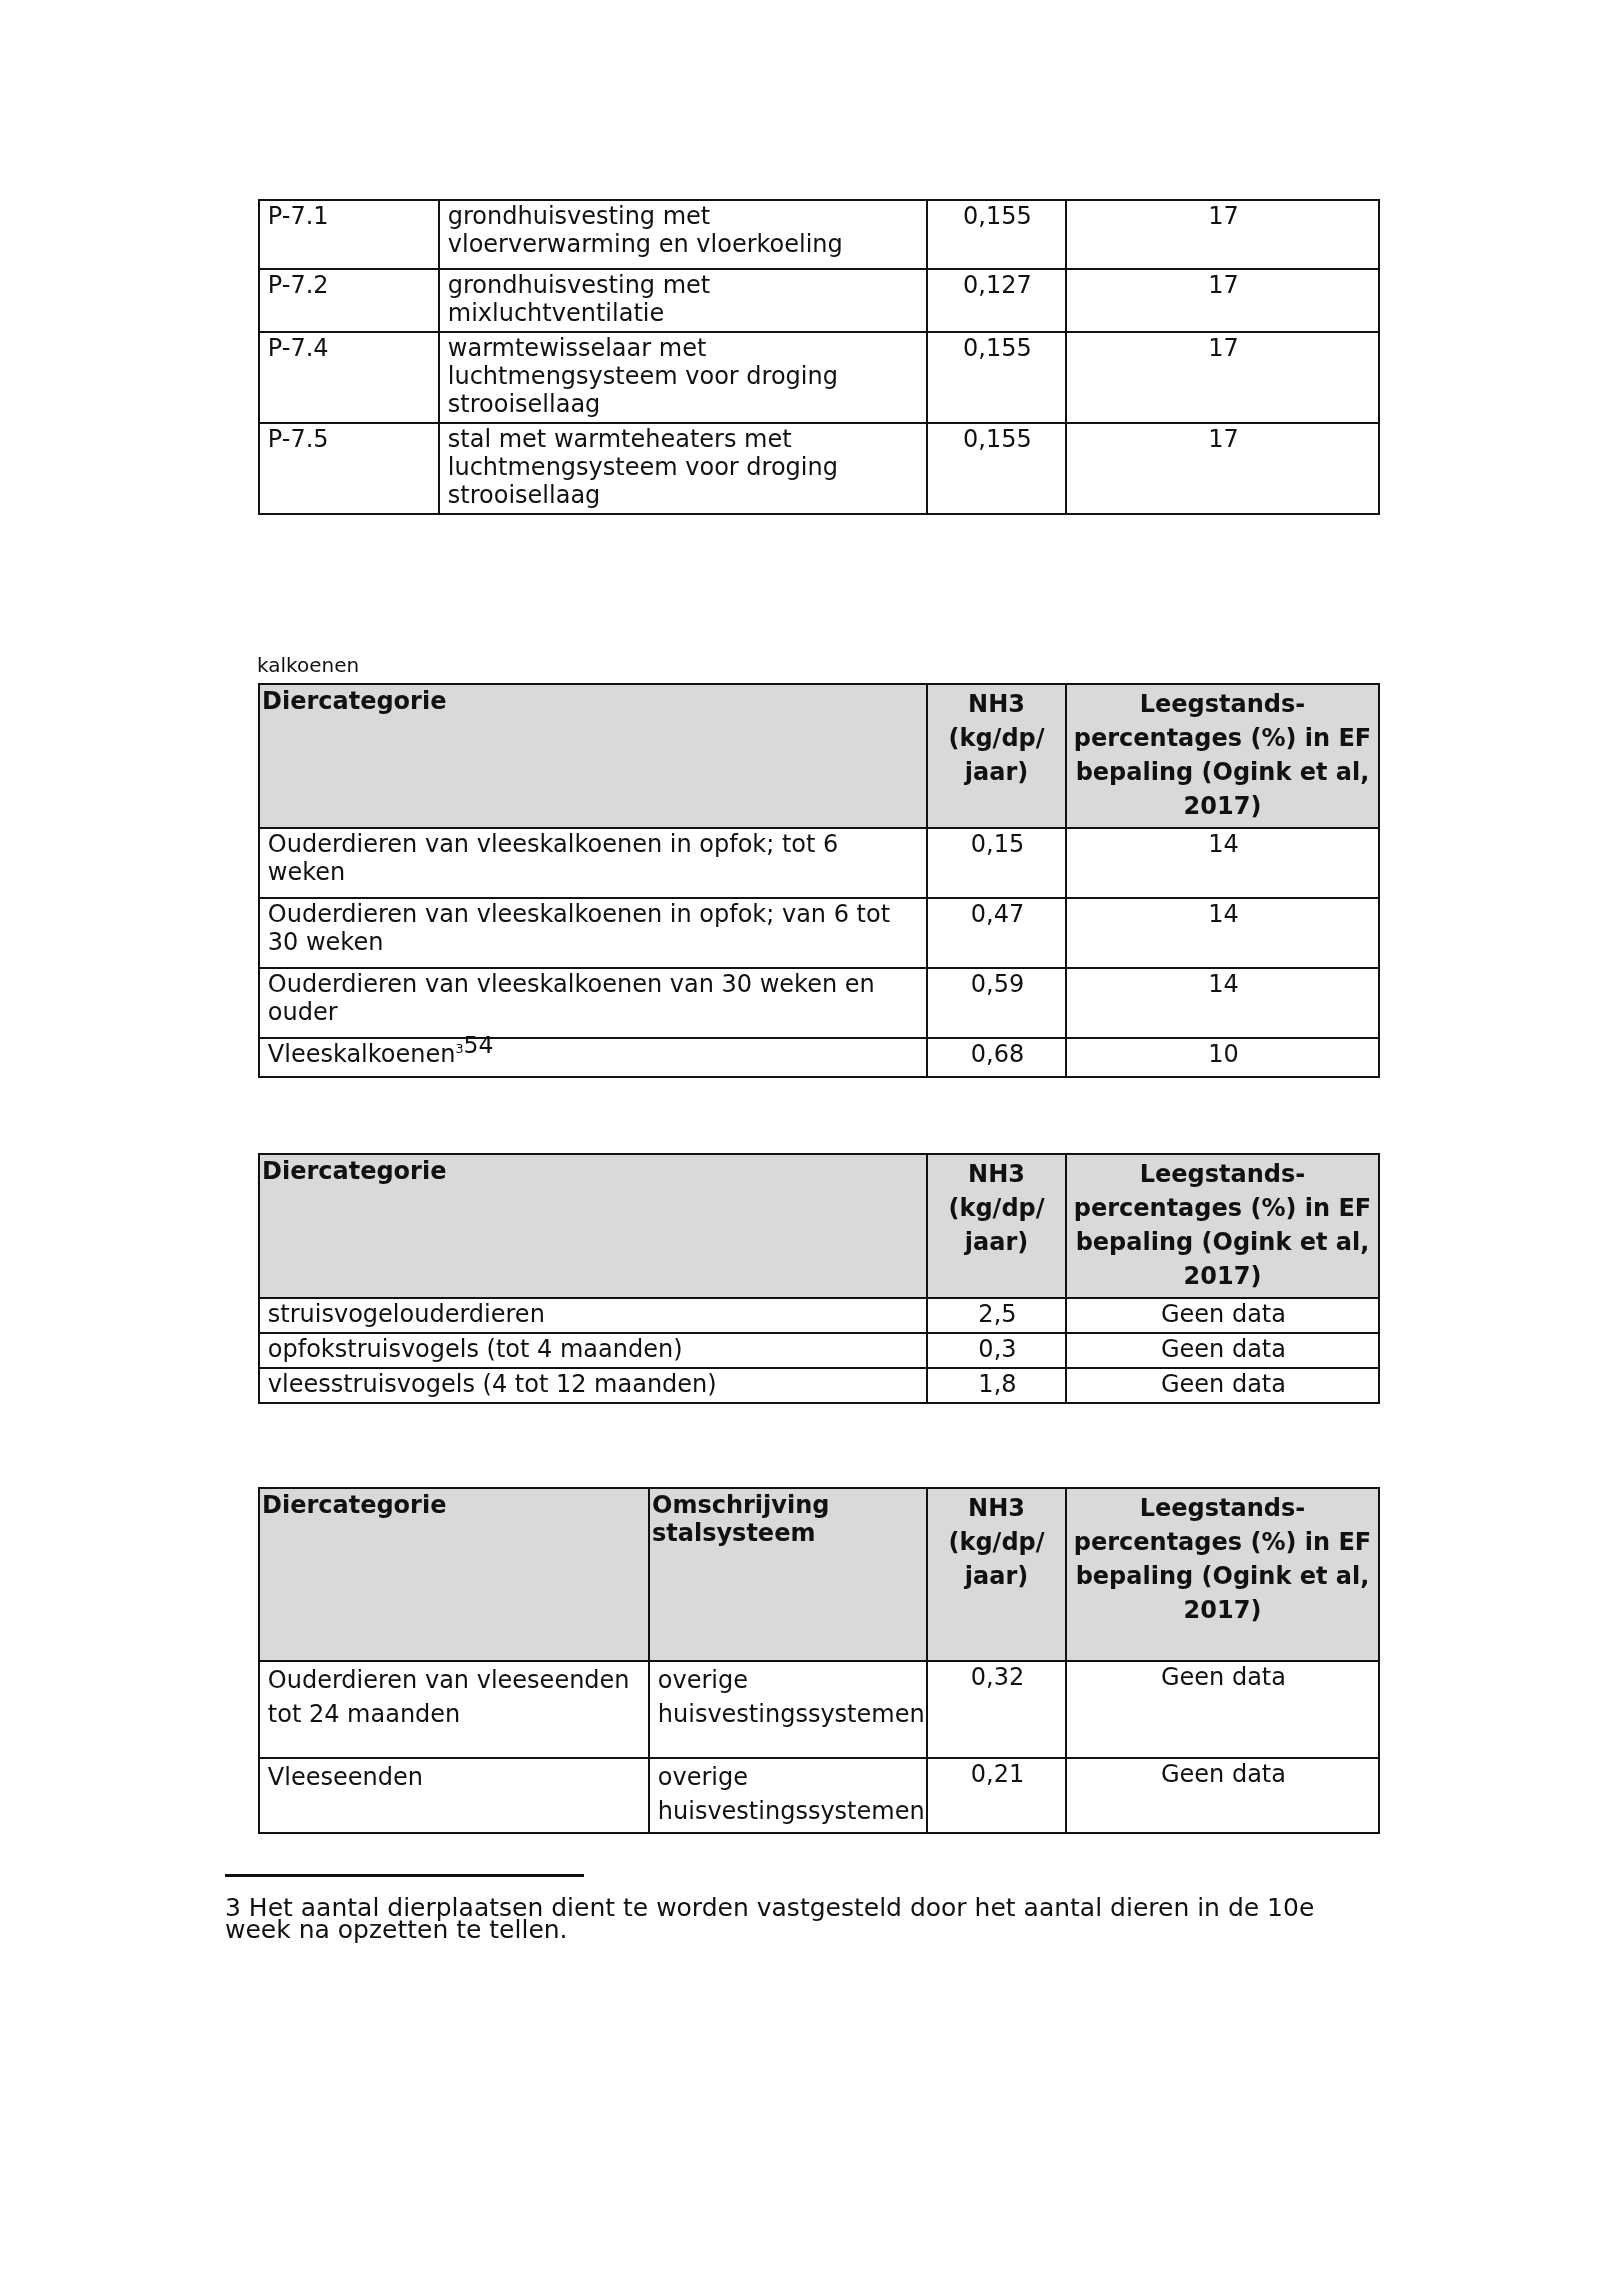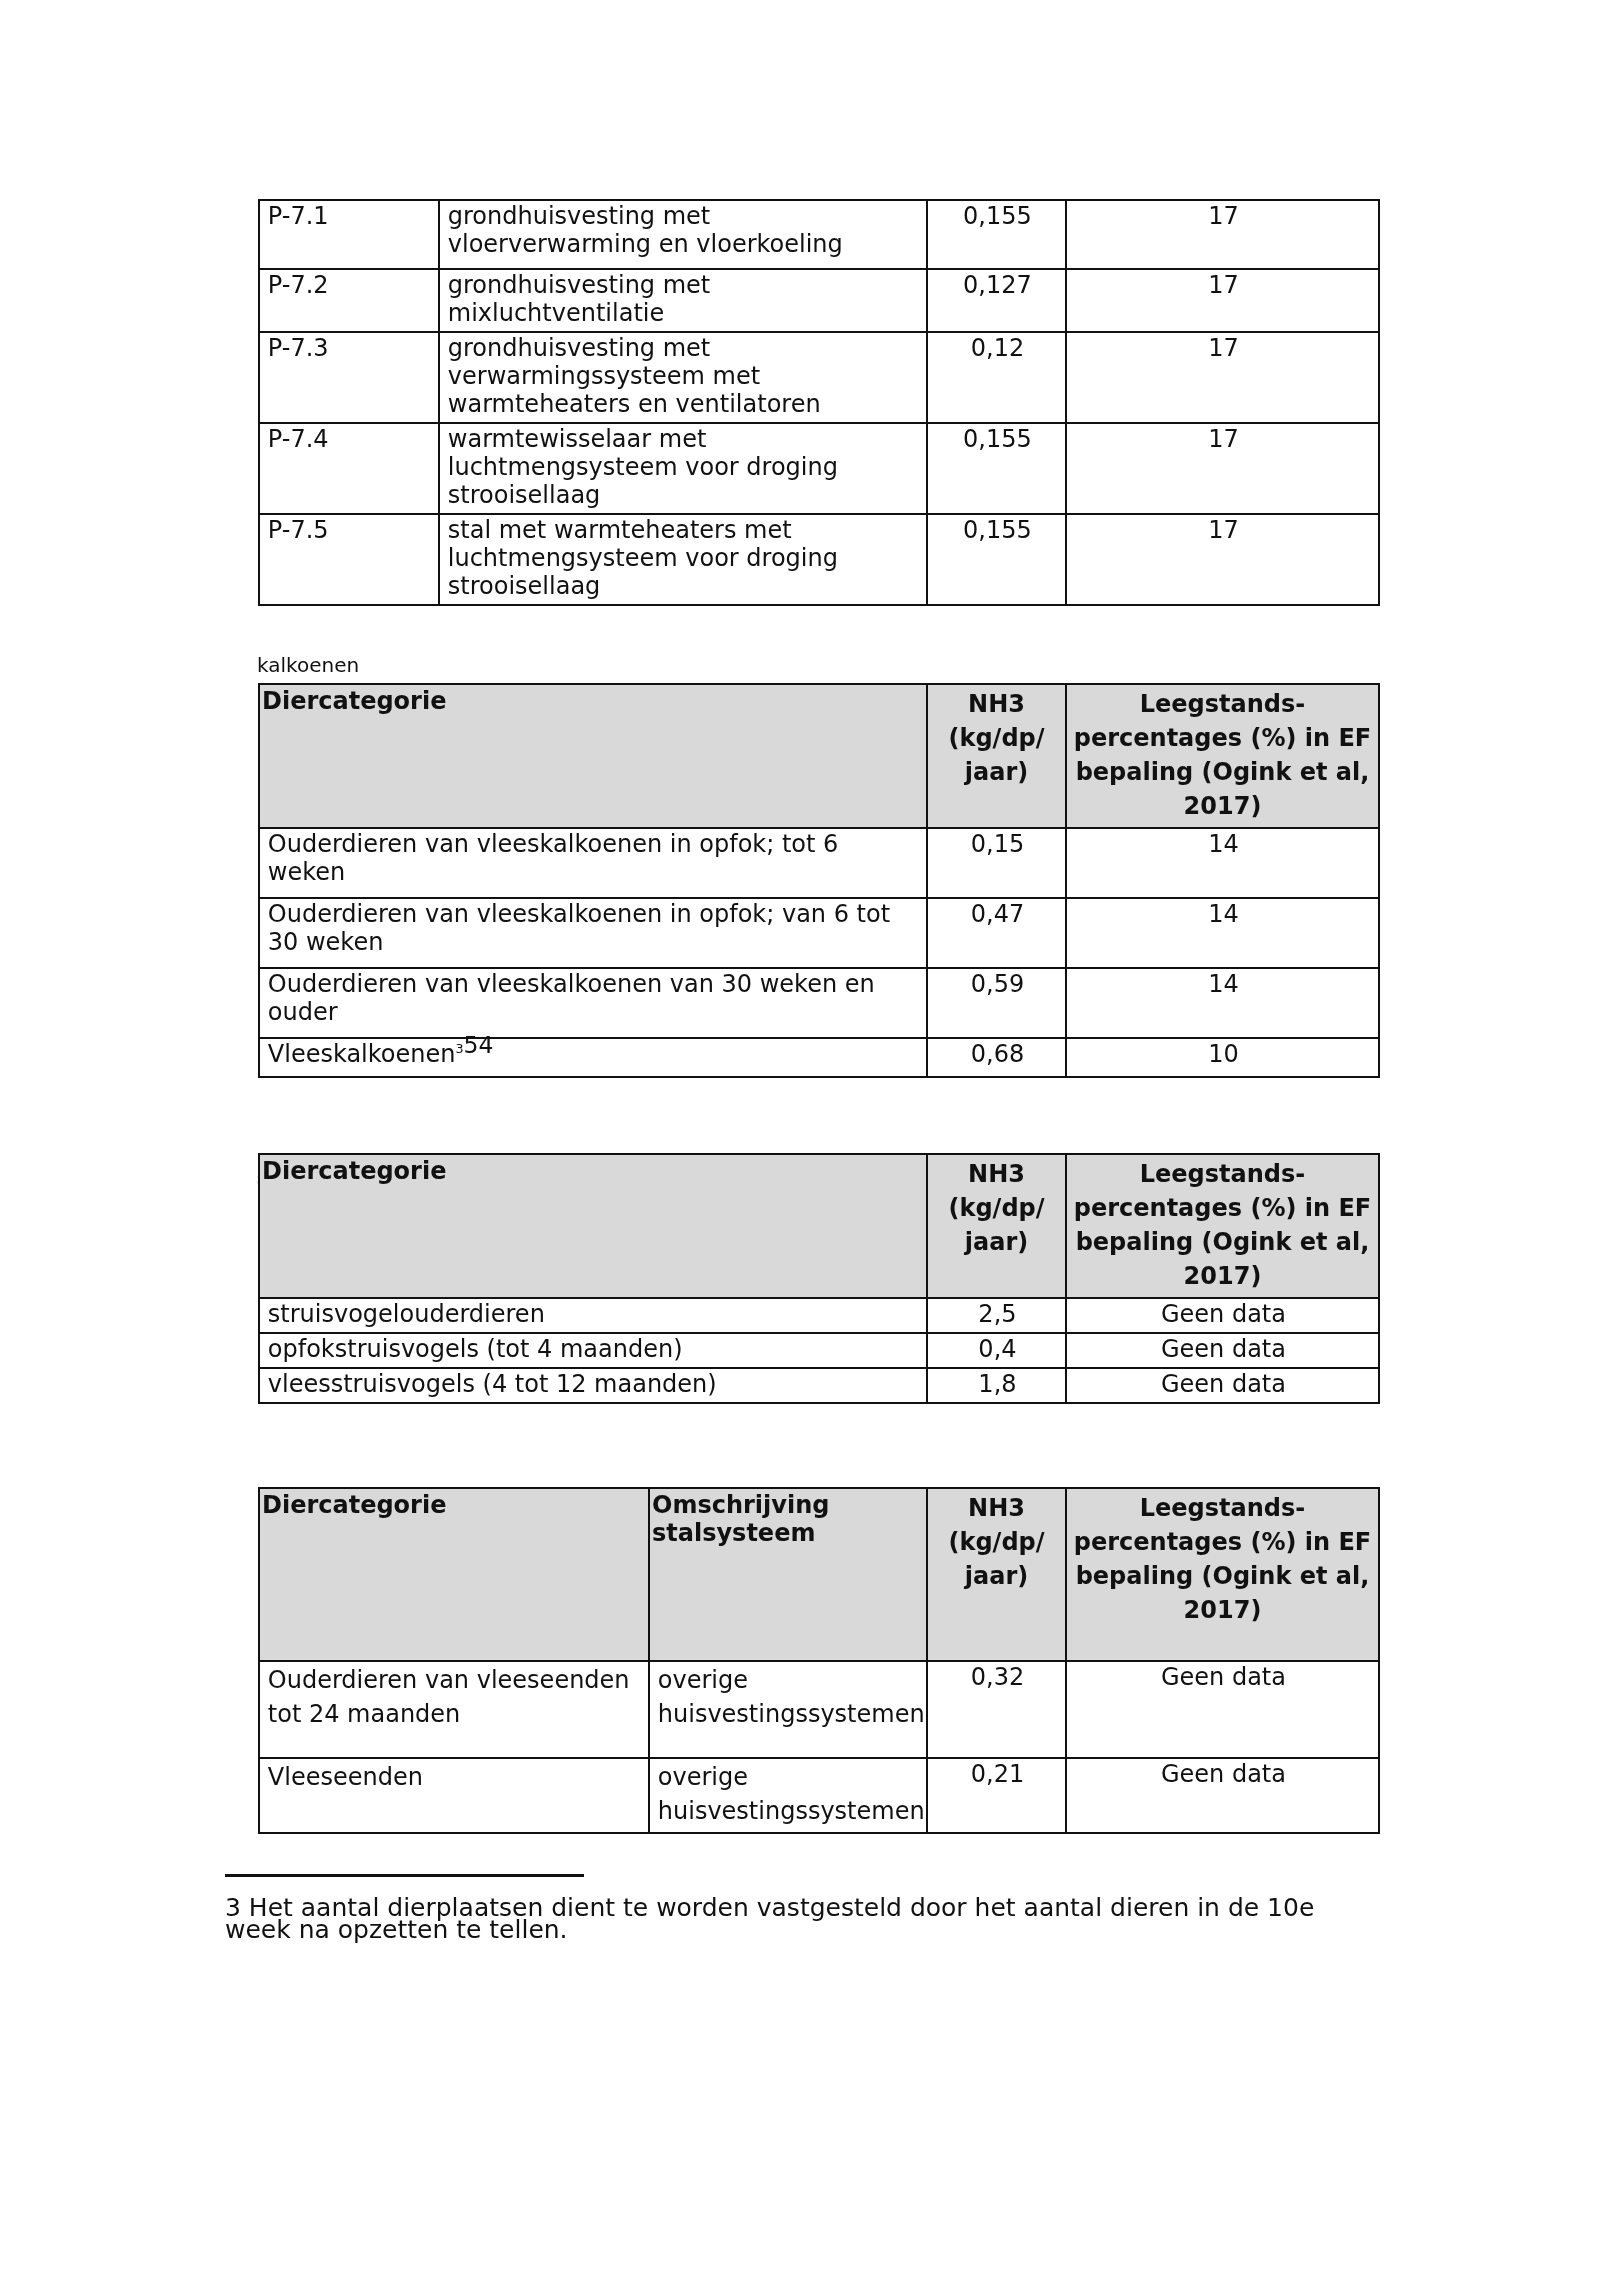--- a/index.html
+++ b/index.html
@@ -33,26 +33,20 @@
       <tr style="height:69px;margin-left:16px;">
         <td>P-7.1</td>
         <td>grondhuisvesting met vloerverwarming en vloerkoeling</td>
         <td class="center">0,155</td>
         <td class="center">17</td>
       </tr>
       <tr style="height:62px;">
         <td>P-7.2</td>
         <td>grondhuisvesting met mixluchtventilatie</td>
         <td class="center">0,127</td>
-        <td class="center">17</td>
-      </tr>
-      <tr style="height:90px;">
-        <td>P-7.3</td>
-        <td>grondhuisvesting met verwarmingssysteem met warmteheaters en ventilatoren</td>
-        <td class="center">0,12</td>
         <td class="center">17</td>
       </tr>
       <tr style="height:90px;">
         <td>P-7.4</td>
         <td>warmtewisselaar met luchtmengsysteem voor droging strooisellaag</td>
         <td class="center">0,155</td>
         <td class="center">17</td>
       </tr>
       <tr style="height:90px;">
         <td>P-7.5</td>
@@ -116,21 +110,21 @@
       </tr>
     </thead>
     <tbody>
       <tr style="height:35px;">
         <td>struisvogelouderdieren</td>
         <td class="center">2,5</td>
         <td class="center">Geen data</td>
       </tr>
       <tr style="height:35px;">
         <td>opfokstruisvogels (tot 4 maanden)</td>
-        <td class="center">0,4</td>
+        <td class="center">0,3</td>
         <td class="center">Geen data</td>
       </tr>
       <tr style="height:35px;">
         <td>vleesstruisvogels (4 tot 12 maanden)</td>
         <td class="center">1,8</td>
         <td class="center">Geen data</td>
       </tr>
     </tbody>
   </table>
 

